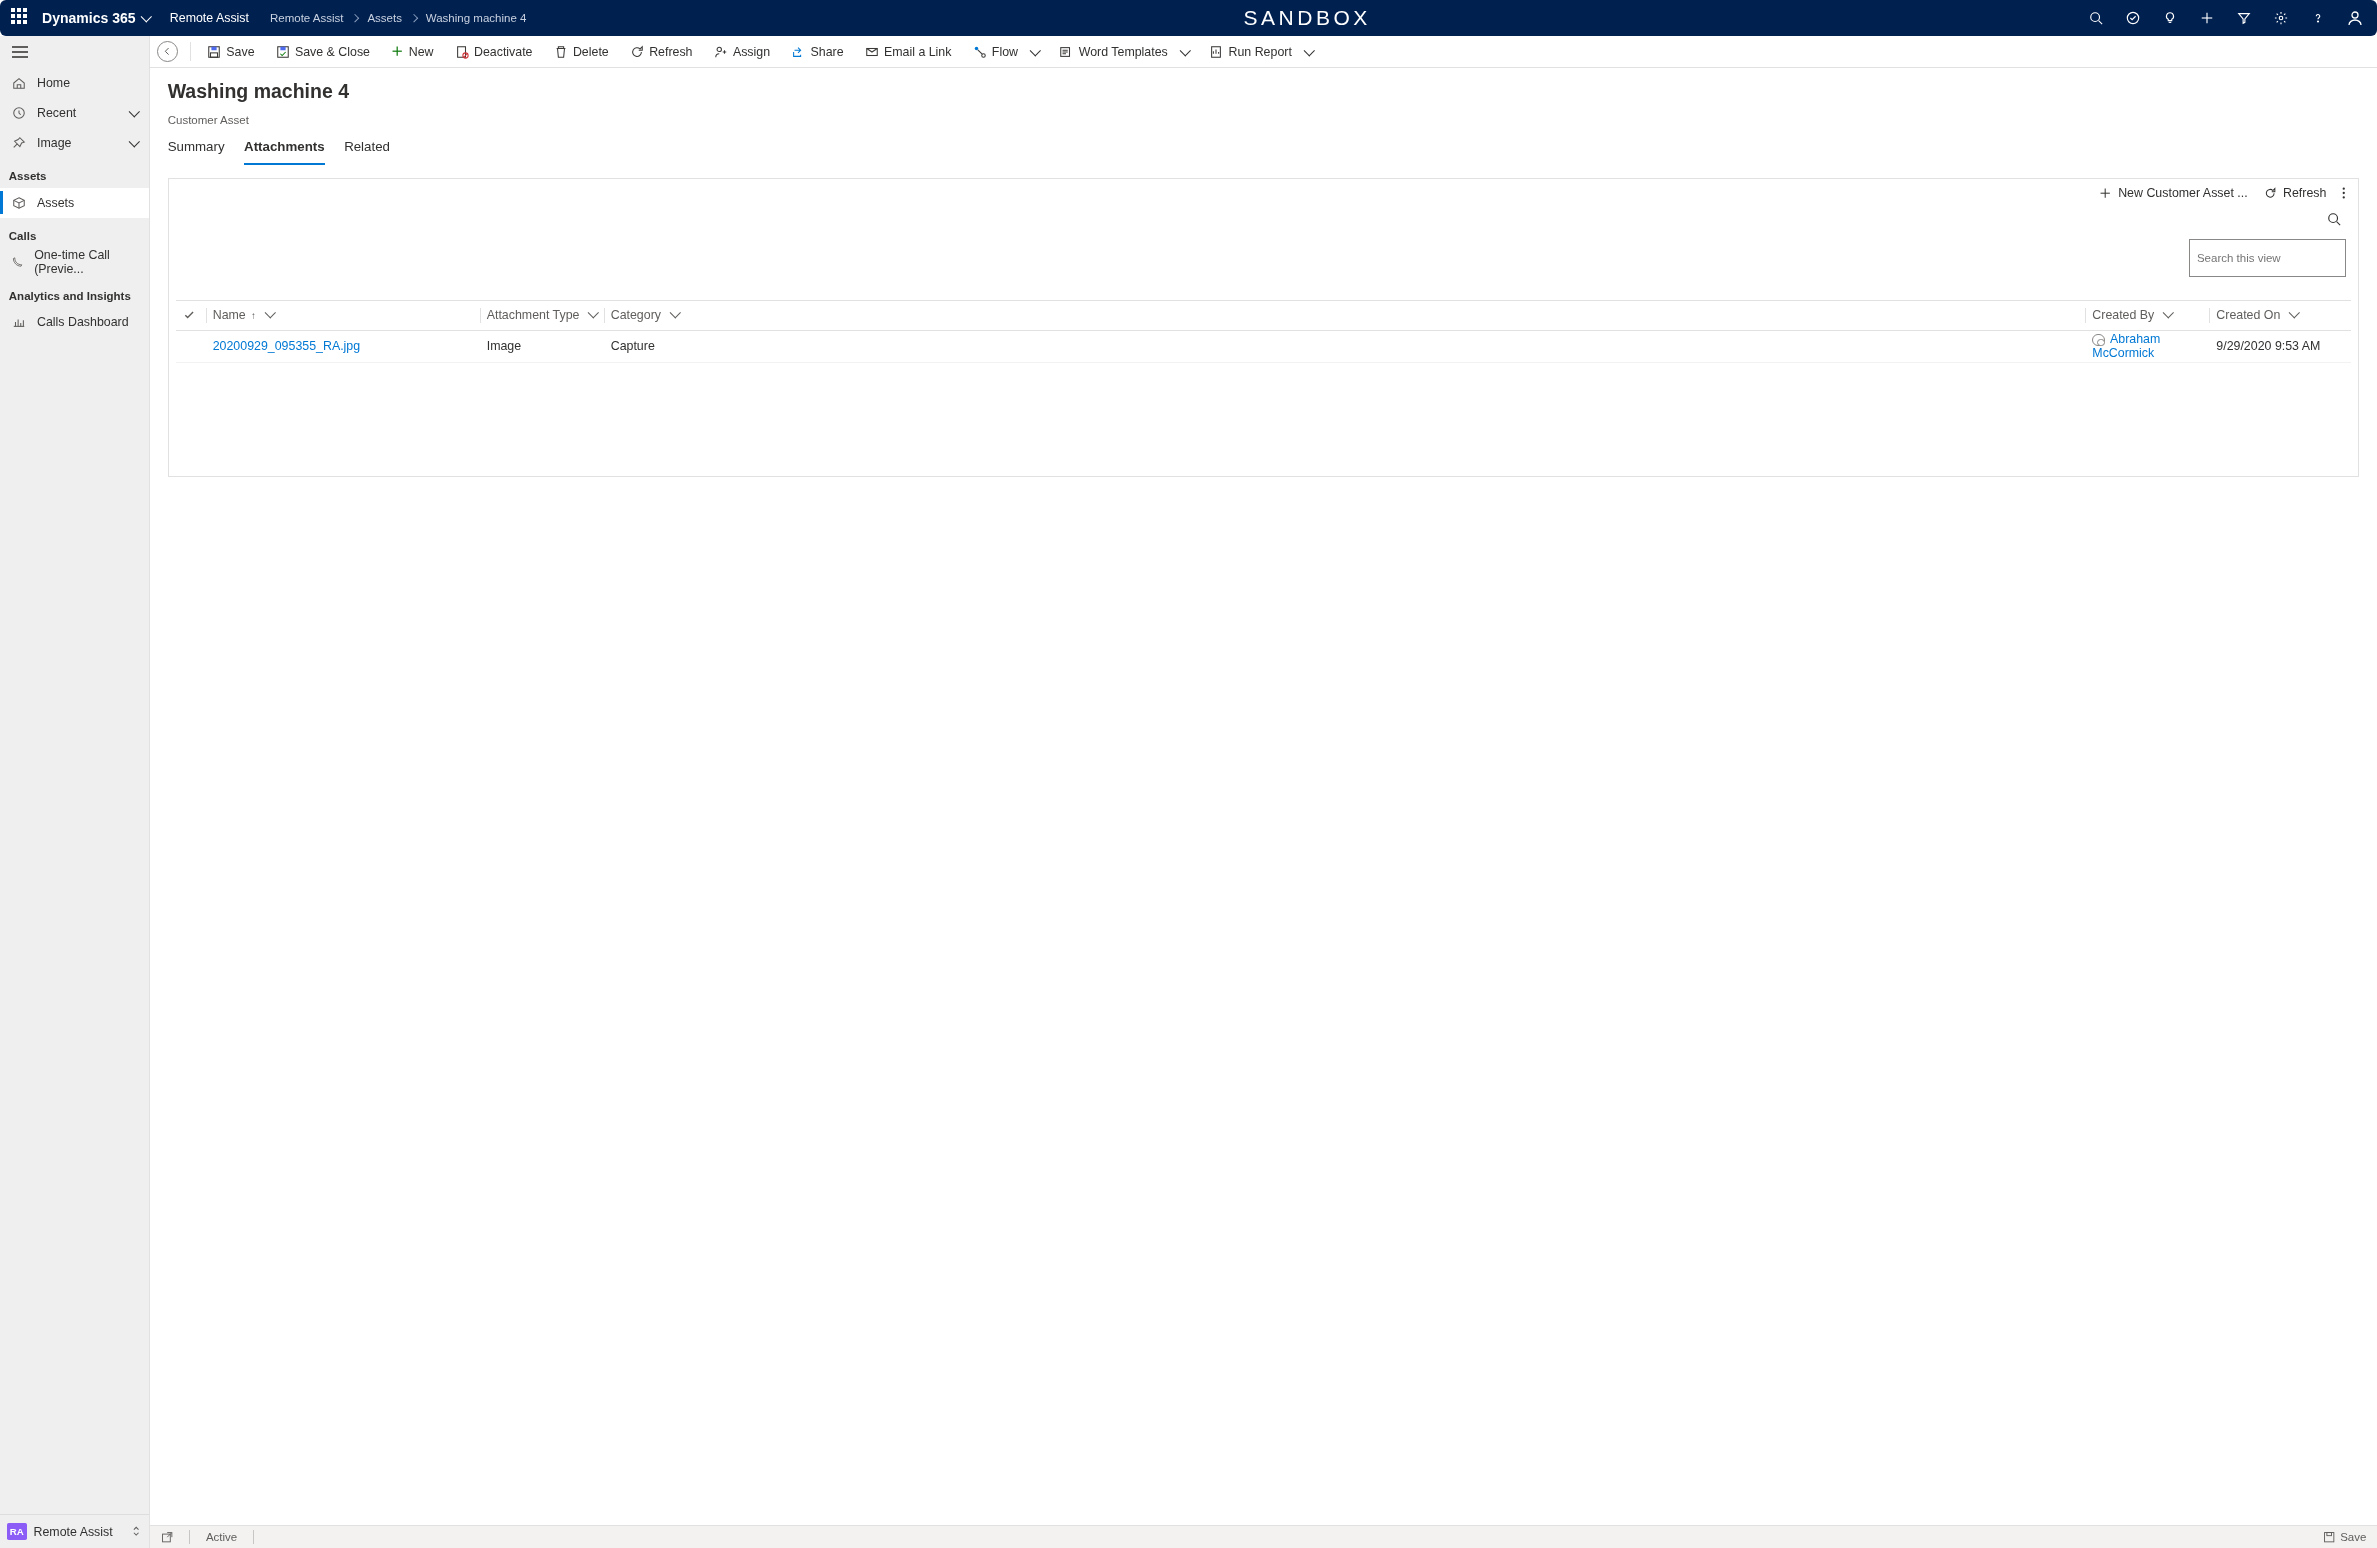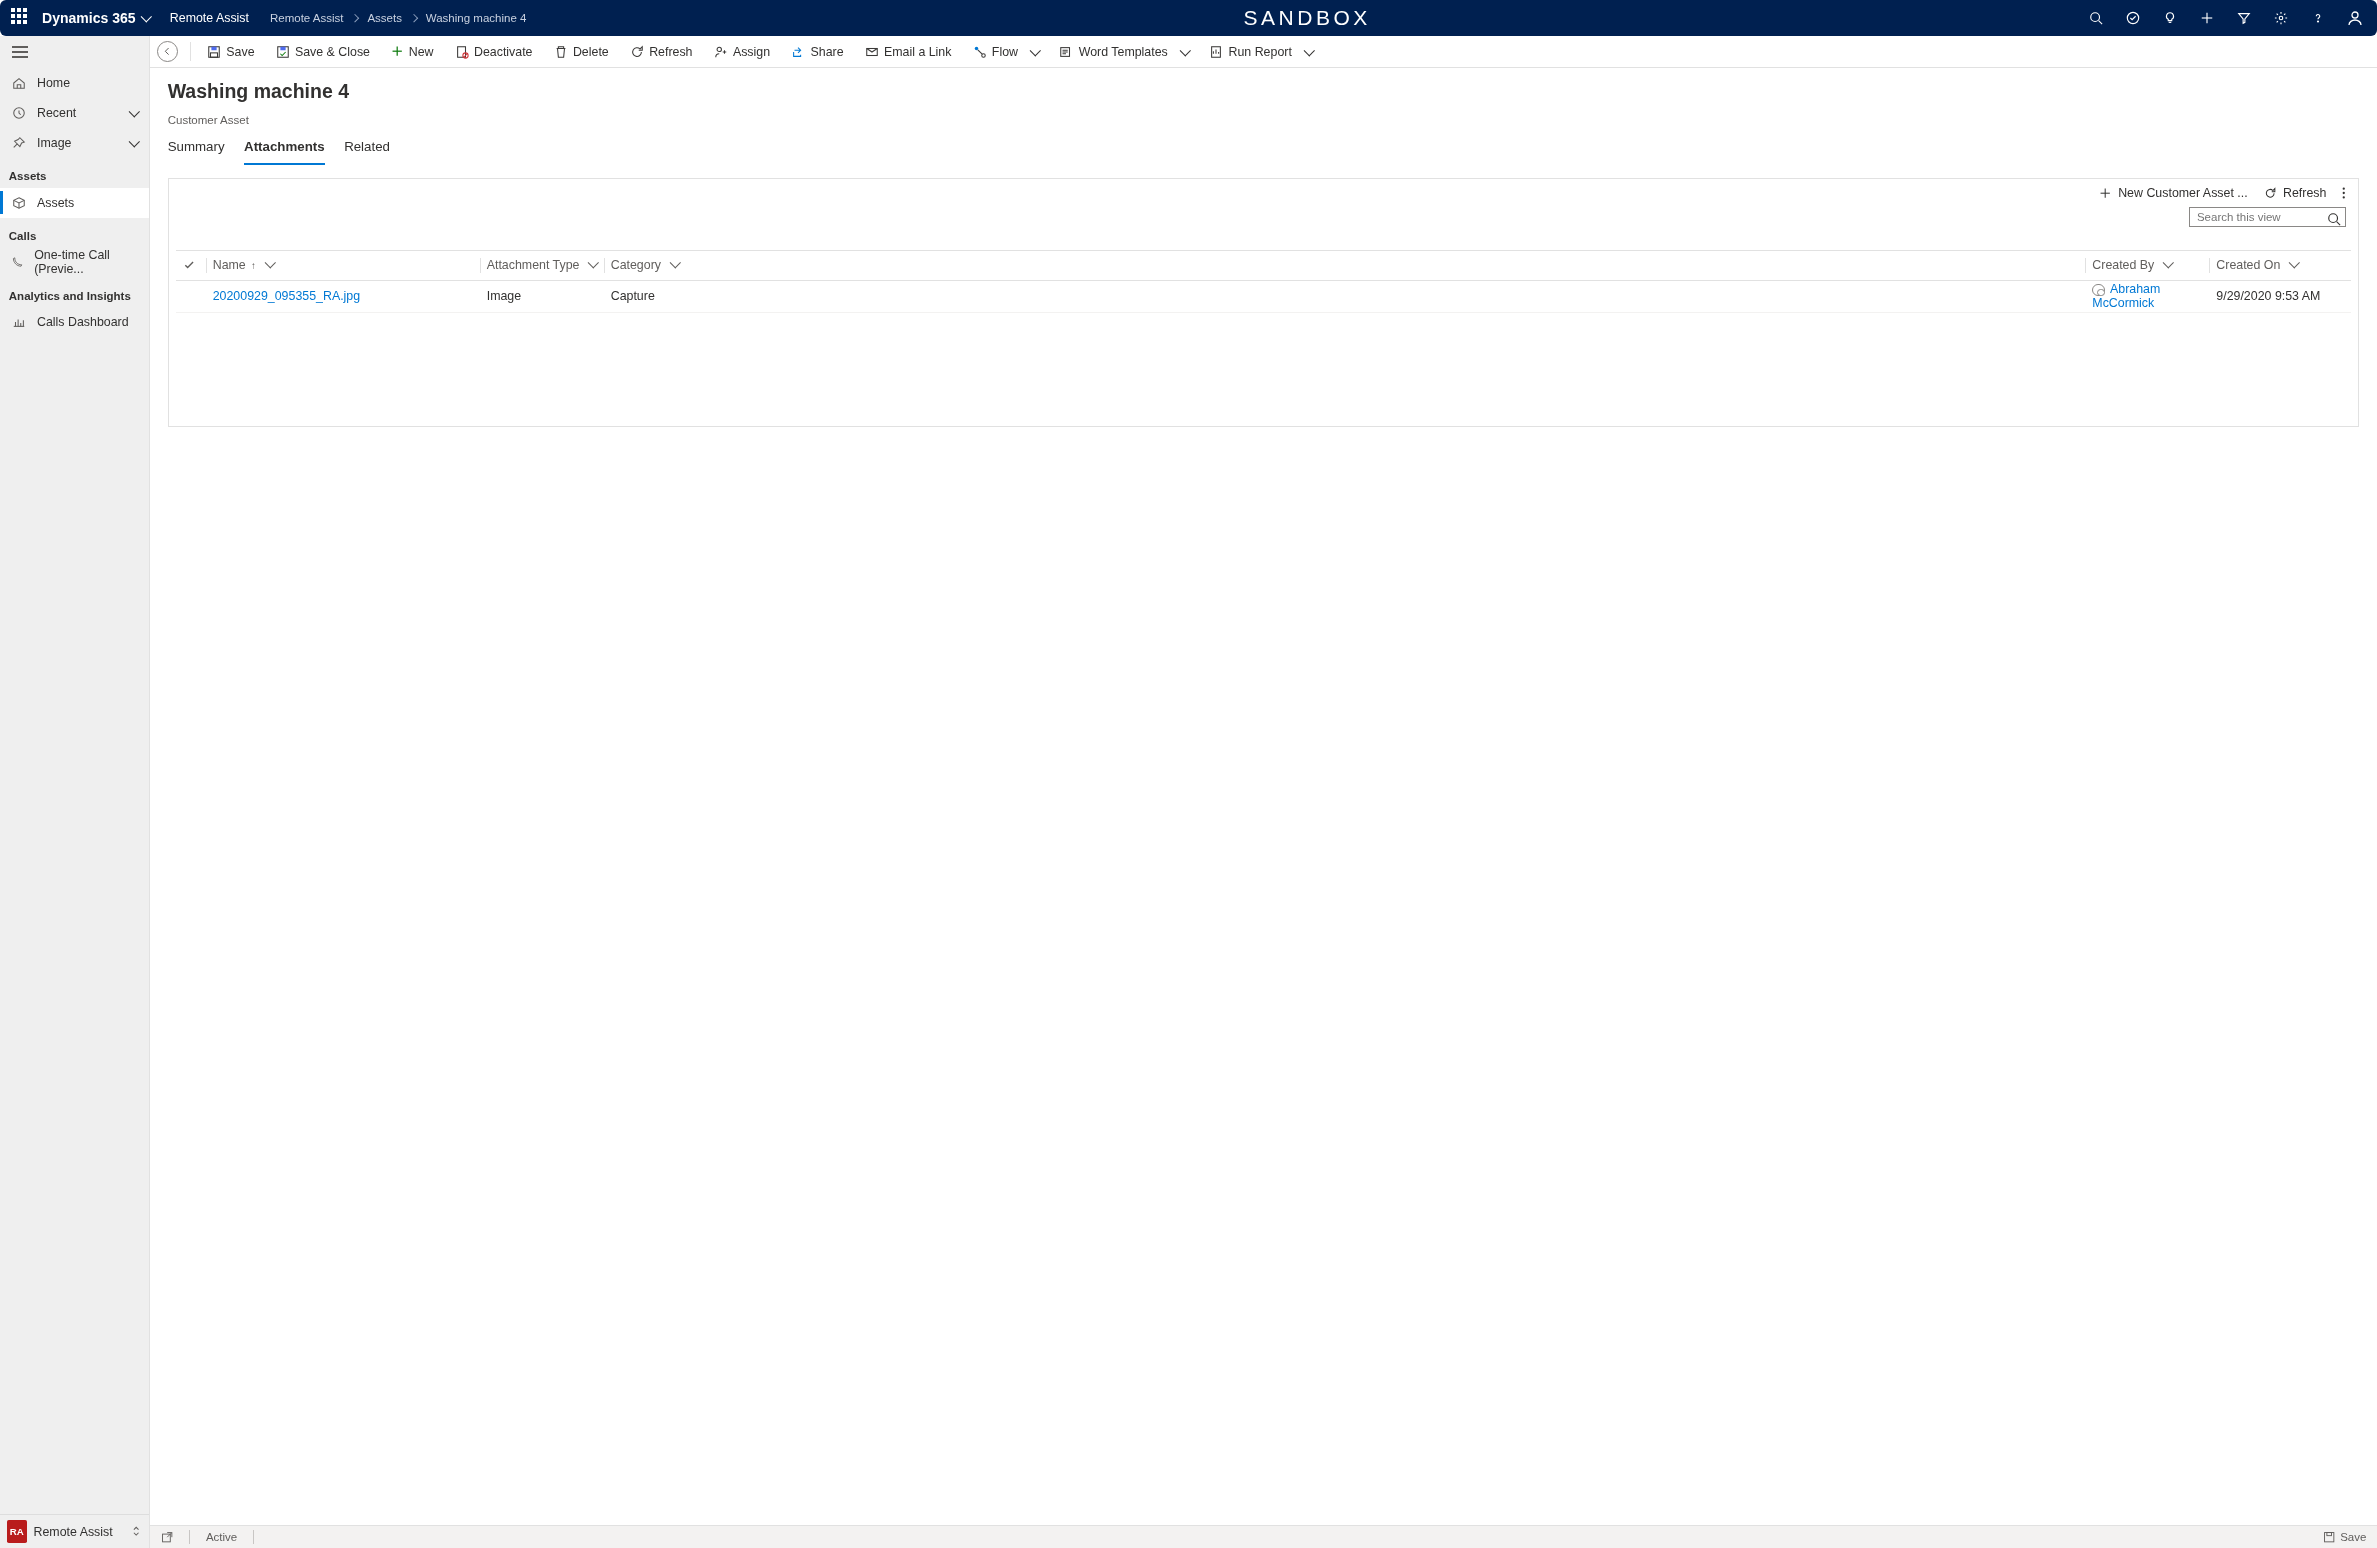--- a/index.html
+++ b/index.html
@@ -27,21 +27,21 @@
   .hamburger { height:32px; display:flex; align-items:center; padding:0 12.4px; cursor:pointer; }
   .hamburger div { width:16px; height:1.8px; background:#605e5c; position:relative; }
   .hamburger div::before, .hamburger div::after { content:""; position:absolute; left:0; width:16px; height:1.8px; background:#605e5c; }
   .hamburger div::before { top:-5.3px; } .hamburger div::after { top:5.3px; }
   .nav-item { display:flex; align-items:center; padding: 0 12.4px; height:30px; font-size:12.4px; color:#323130; cursor:pointer; gap:10.6px; }
   .nav-item .chev { margin-left:auto; }
   .nav-group { padding: 12.4px 8.8px 5.3px; font-size:11.5px; font-weight:600; color:#323130; }
   .nav-item.active { background:#fff; position:relative; }
   .nav-item.active::before { content:""; position:absolute; left:0; top:3.5px; bottom:3.5px; width:2.7px; background:#0078d4; }
   .sidebar-footer { margin-top:auto; border-top:0.9px solid #ddd; display:flex; align-items:center; height:34px; padding:0 7px; gap:7px; background:#efefef; }
-  .ra-badge { background:#b91c1c; color:#fff; font-size:9.7px; font-weight:600; width:19.5px; height:23px; display:flex; align-items:center; justify-content:center; border-radius:1.8px; }
+  .ra-badge { background:#8b5cf6; color:#fff; font-size:9.7px; font-weight:600; width:19.5px; height:17px; display:flex; align-items:center; justify-content:center; border-radius:1.8px; }
   .sidebar-footer .updown { margin-left:auto; cursor:pointer; }
 
   
   .content { flex:1; display:flex; flex-direction:column; min-width:0; }
   .cmdbar { height:32px; border-bottom:0.9px solid #e1e1e1; display:flex; align-items:center; padding:0 7px; gap:3.5px; background:#fff; }
   .cmdbar .goback { width:21px; height:21px; border:0.9px solid #8a8886; border-radius:50%; display:flex; align-items:center; justify-content:center; cursor:pointer; margin-right:5.3px; }
   .cmd { display:flex; align-items:center; gap:5.3px; padding:0 8.8px; height:100%; cursor:pointer; font-size:12.4px; color:#323130; white-space:nowrap; }
   .cmd svg { flex-shrink:0; }
   .cmd .chev { margin-left:7px; }
   .record-head { padding: 12.4px 17.7px 0; }
@@ -49,21 +49,21 @@
   .record-sub { font-size:11.5px; color:#605e5c; margin-top:11px; }
   .tabs { display:flex; gap:19.5px; padding: 12.4px 17.7px 0; border-bottom:0.9px solid transparent; }
   .tab { padding-bottom:8.8px; cursor:pointer; font-size:13.3px; color:#323130; }
   .tab.active { font-weight:700; border-bottom:2.7px solid #0078d4; }
 
   .panel { margin: 12.4px 17.7px; border:0.9px solid #e1e1e1; display:flex; flex-direction:column; flex:0 0 auto; }
   .panel-toolbar { display:flex; justify-content:flex-end; align-items:center; gap:16px; padding:7px 12.4px; }
   .ptool { display:flex; align-items:center; gap:7px; cursor:pointer; font-size:12.4px; }
   .panel-search { display:flex; justify-content:flex-end; padding: 0 12.4px 7px; }
   .searchbox { position:relative; width:157px; }
-  .searchbox input { width:100%; height:20px; border:0.9px solid #8a8886; padding:0 26.5px 0 7px; font-size:11.5px; }
+  .searchbox input { width:100%; height:38px; border:0.9px solid #8a8886; padding:0 26.5px 0 7px; font-size:11.5px;margin-top:32px; }
   .searchbox .sicon { position:absolute; right:5.3px; top:5.3px; }
 
   table.grid { width: calc(100% - 14px); margin: 16px 7px; border-collapse:collapse; font-size:12.4px; }
   table.grid thead th { text-align:left; font-weight:400; color:#605e5c; border-top:0.9px solid #e1e1e1; border-bottom:0.9px solid #e1e1e1; height:30px; padding:0 7px; position:relative; }
   table.grid thead th + th::before { content:""; position:absolute; left:0; top:7px; bottom:7px; width:0.9px; background:#e1e1e1; }
   table.grid tbody td { height:32px; padding:0 7px; border-bottom:0.9px solid #f3f2f1; }
   .link { color:#0078d4; cursor:pointer; }
   .th-inner { display:flex; align-items:center; gap:5.3px; }
   .sort-up { font-size:9.7px; }
   .col-chev { font-size:8.8px; color:#605e5c; margin-left:3.5px; }

